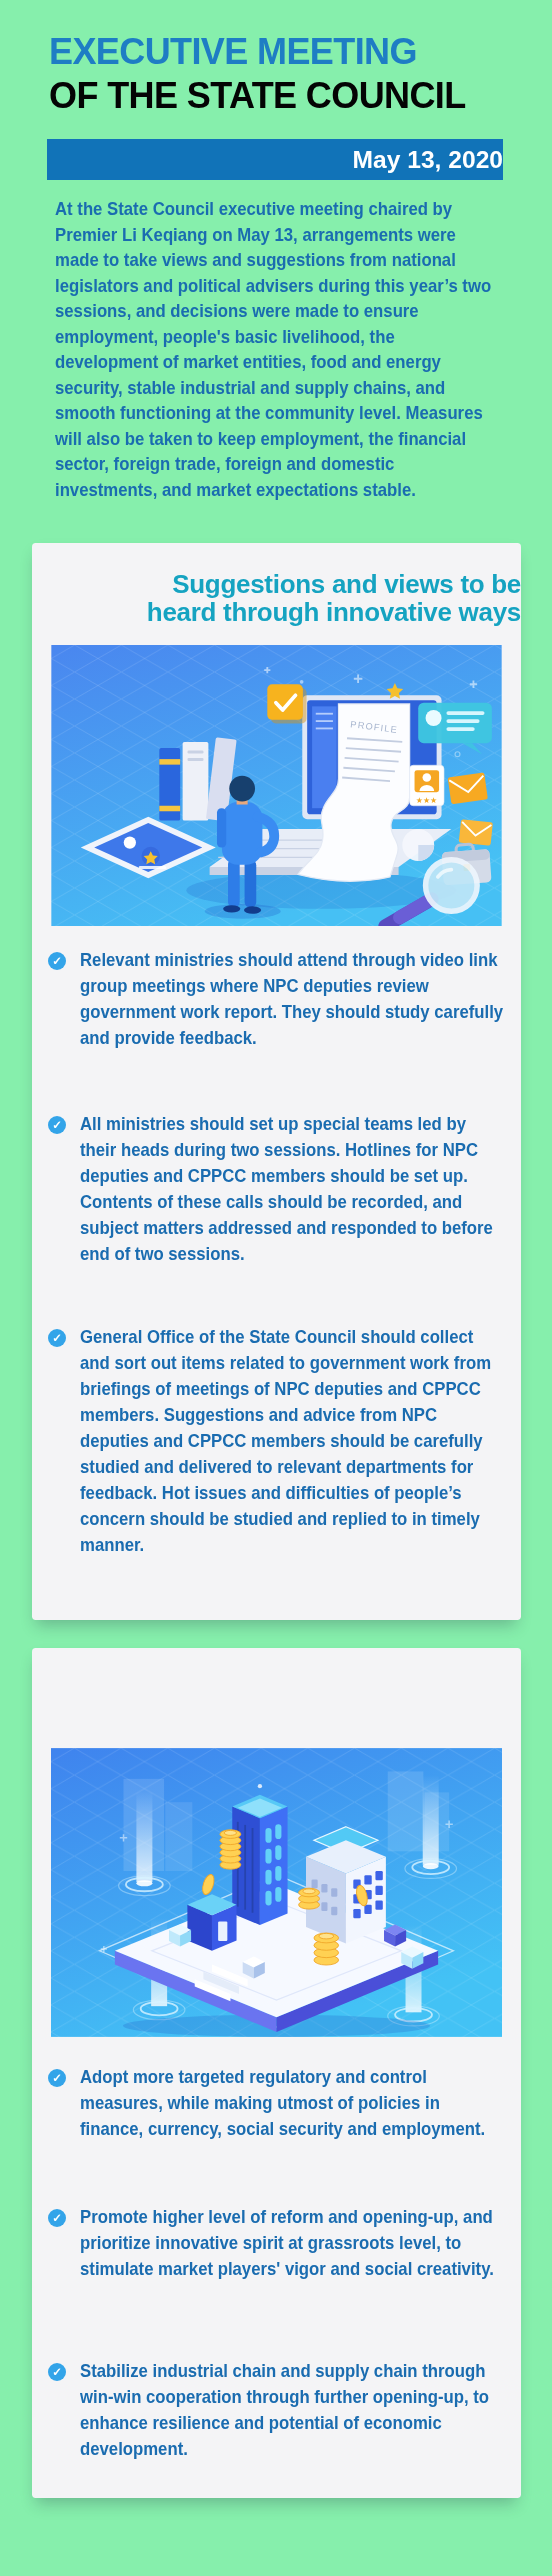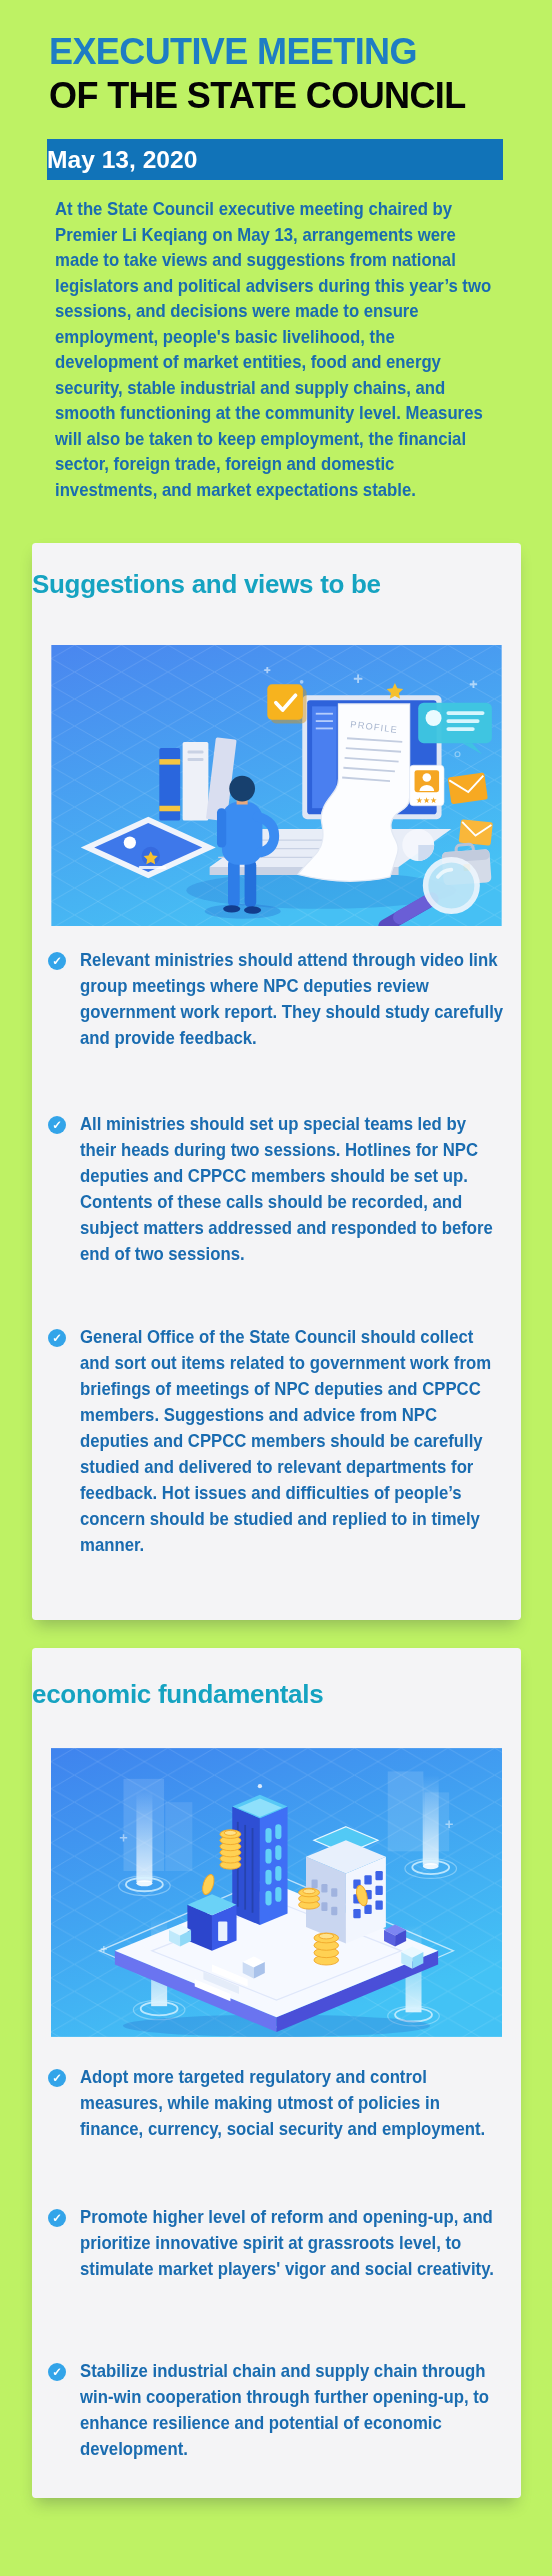--- a/index.html
+++ b/index.html
@@ -1,32 +1,32 @@
 <!DOCTYPE html>
 <html style="font-size:9.8px"><head>
 <meta charset="utf-8">
 <style>
   :root{
     --title-blue:#1e7dc4; --banner-blue:#1173b8; --body-blue:#1a6cb0;
     --heading-teal:#15a3c1; --check-blue:#33a4e9; --card-bg:#f4f4f6;
   }
   *{margin:0;padding:0;box-sizing:border-box}
   body{background:#fff;font-family:"Liberation Sans",sans-serif;}
-  .page{position:relative;width:553px;height:2576px;background:#bef264;overflow:hidden;margin:0 auto;}
+  .page{position:relative;width:553px;height:2576px;background:#86efac;overflow:hidden;margin:0 auto;}
   .title-l1{position:absolute;left:49px;top:31px;font-size:36px;font-weight:bold;color:var(--title-blue);white-space:nowrap;letter-spacing:-0.6px;}
   .title-l2{position:absolute;left:49px;top:75px;font-size:36px;font-weight:bold;color:#040404;white-space:nowrap;letter-spacing:-0.6px;}
   .banner{position:absolute;left:47px;top:139px;width:456px;height:41px;background:var(--banner-blue);color:#fff;
-          font-size:24.6px;font-weight:bold;text-align:left;line-height:41px;}
+          font-size:24.6px;font-weight:bold;text-align:right;line-height:41px;}
   .intro{position:absolute;left:55px;top:196px;width:485px;font-size:18.4px;font-weight:bold;color:var(--body-blue);
          line-height:25.5px;transform:scaleX(.91);transform-origin:0 0;}
   .card{position:absolute;left:32px;width:489px;background:var(--card-bg);border-radius:3.7px;
         box-shadow:0 8.6px 14.7px -3.7px rgba(30,40,60,.28);}
   .card-1{top:543px;height:1077px;}
   .card-2{top:1648px;height:850px;}
-  .card-heading{position:absolute;left:0;width:100%;text-align:left;font-size:26px;font-weight:bold;
+  .card-heading{position:absolute;left:0;width:100%;text-align:right;font-size:26px;font-weight:bold;
                 color:var(--heading-teal);line-height:28px;letter-spacing:-0.3px;}
   .card-1 .card-heading{top:27px;}
   .card-2 .card-heading{top:32px;}
   .illu{position:absolute;left:19px;width:451px;overflow:hidden;}
   .card-1 .illu{top:102px;height:281px;}
   .card-2 .illu{top:100px;height:289px;}
   .illu svg{display:block;width:100%;height:100%;}
   .bullet{position:absolute;left:16px;display:flex;align-items:flex-start;}
   .check{flex:0 0 18.4px;width:18.4px;height:18.4px;border-radius:50%;background:var(--check-blue);color:#fff;
          font-size:11.7px;font-weight:bold;line-height:18.4px;text-align:center;margin-top:4.9px;}
@@ -43,20 +43,21 @@
 <div class="page">
 
   <div class="title-l1">EXECUTIVE MEETING</div>
   <div class="title-l2">OF THE STATE COUNCIL</div>
   <div class="banner">May 13, 2020</div>
   <div class="intro">At the State Council executive meeting chaired by Premier Li Keqiang on May 13, arrangements were made to take views and suggestions from national legislators and political advisers during this year’s two sessions, and decisions were made to ensure employment, people's basic livelihood, the development of market entities, food and energy security, stable industrial and supply chains, and smooth functioning at the community level. Measures will also be taken to keep employment, the financial sector, foreign trade, foreign and domestic investments, and market expectations stable.</div>
 
   <section class="card card-1">
     <div class="card-heading">
       <div>Suggestions and views to be</div>
+      <div>heard through innovative ways</div>
     </div>
 
     <div class="illu">
       <svg viewBox="0 0 734 458">
         <defs>
           <linearGradient id="bgA" x1="0" y1="0" x2="0.45" y2="1">
             <stop offset="0" stop-color="#4a86ef"></stop>
               <stop offset="1" stop-color="#46c0f4"></stop>
           </linearGradient>
           <pattern id="gridA" width="76" height="44" patternUnits="userSpaceOnUse">
@@ -195,21 +196,20 @@
       <span class="btext">All ministries should set up special teams led by their heads during two sessions. Hotlines for NPC deputies and CPPCC members should be set up. Contents of these calls should be recorded, and subject matters addressed and responded to before end of two sessions.</span>
     </div>
     <div class="bullet b3">
       <span class="check">✓</span>
       <span class="btext">General Office of the State Council should collect and sort out items related to government work from briefings of meetings of NPC deputies and CPPCC members. Suggestions and advice from NPC deputies and CPPCC members should be carefully studied and delivered to relevant departments for feedback. Hot issues and difficulties of people’s concern should be studied and replied to in timely manner.</span>
     </div>
   </section>
 
   <section class="card card-2">
     <div class="card-heading">
-      <div>economic fundamentals</div>
     </div>
 
     <div class="illu">
       <svg viewBox="0 0 734 470">
         <defs>
           <linearGradient id="bgB" x1="0" y1="0" x2="0.45" y2="1">
             <stop offset="0" stop-color="#3f83ee"></stop>
               <stop offset="1" stop-color="#43c2f5"></stop>
           </linearGradient>
           <pattern id="gridB" width="76" height="44" patternUnits="userSpaceOnUse">

